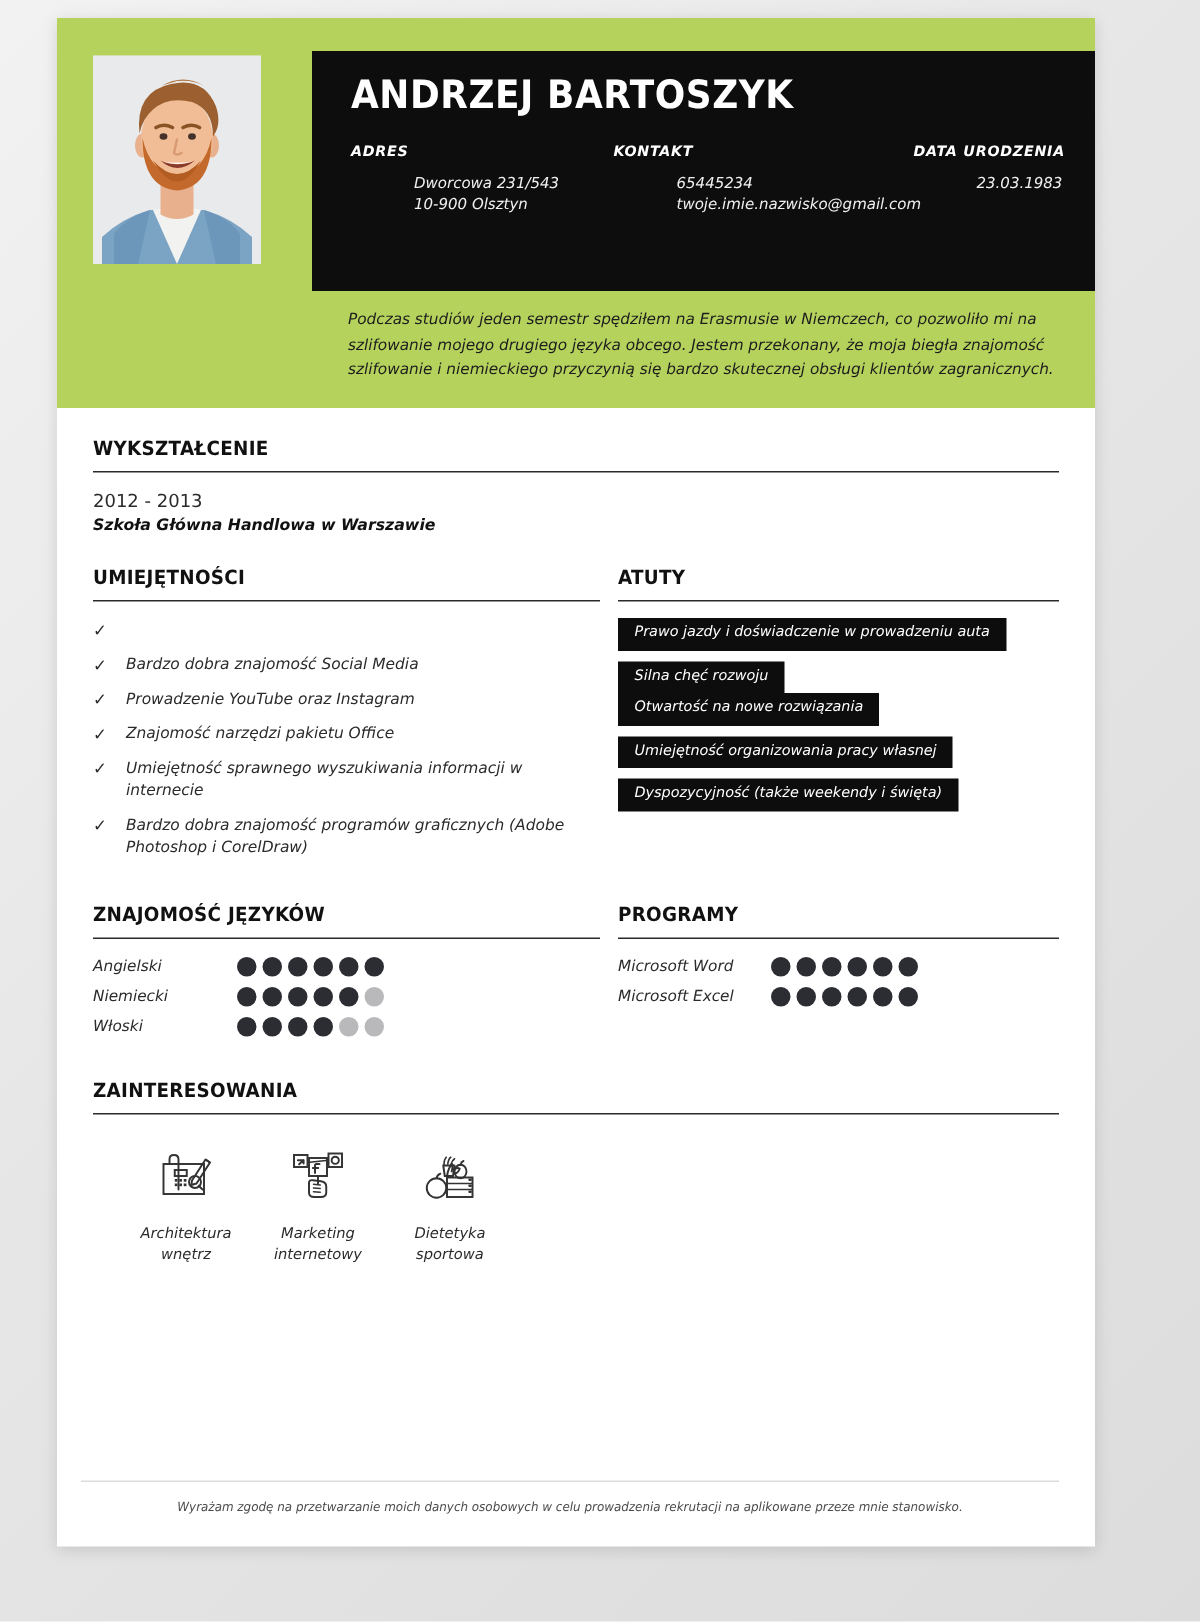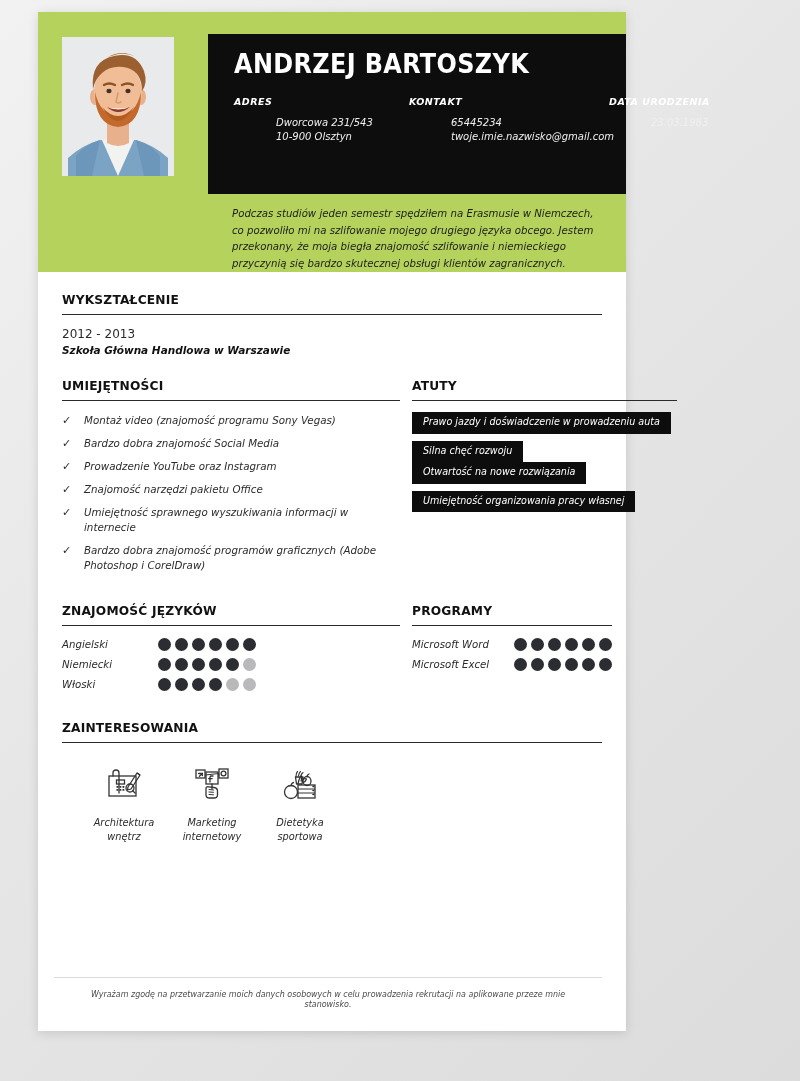--- a/index.html
+++ b/index.html
@@ -14,21 +14,21 @@
     font-family: "DejaVu Sans", sans-serif;
     background: linear-gradient(135deg, #f2f2f2 0%, #e6e6e6 45%, #dcdcdc 100%);
     position: relative;
   }
 
   
   .page {
     position: absolute;
     left: 38px;
     top: 12px;
-    width: 588px;
+    width: 692px;
     height: 1019px;
     background: #ffffff;
     box-shadow: 0 2px 10px rgba(0,0,0,0.13);
   }
 
   
   .topband {
     position: relative;
     height: 260px;
     background: #b5d35c;
@@ -324,21 +324,20 @@
       <div class="edu-school">Szkoła Główna Handlowa w Warszawie</div>
     </div>
 
     <div class="block cols">
       <div class="col-l">
         <div class="sec-title">UMIEJĘTNOŚCI</div>
         <div class="sec-rule"></div>
         <div class="skills">
           <div class="skill-row">
             <div class="check">✓</div>
-            <div class="skill-txt">Montaż video (znajomość programu Sony Vegas)</div>
           </div>
           <div class="skill-row">
             <div class="check">✓</div>
             <div class="skill-txt">Bardzo dobra znajomość Social Media</div>
           </div>
           <div class="skill-row">
             <div class="check">✓</div>
             <div class="skill-txt">Prowadzenie YouTube oraz Instagram</div>
           </div>
           <div class="skill-row">
@@ -362,20 +361,23 @@
         <div class="tags">
           <div class="tag-line">
             <span class="tag">Prawo jazdy i doświadczenie w prowadzeniu auta</span>
           </div>
           <div class="tag-line">
             <span class="tag">Silna chęć rozwoju</span>
             <span class="tag">Otwartość na nowe rozwiązania</span>
           </div>
           <div class="tag-line">
             <span class="tag">Umiejętność organizowania pracy własnej</span>
+          </div>
+          <div class="tag-line">
+            <span class="tag">Dyspozycyjność (także weekendy i święta)</span>
           </div>
         </div>
       </div>
     </div>
 
     <div class="block cols">
       <div class="col-l">
         <div class="sec-title">ZNAJOMOŚĆ JĘZYKÓW</div>
         <div class="sec-rule"></div>
         <div class="rate-rows">

